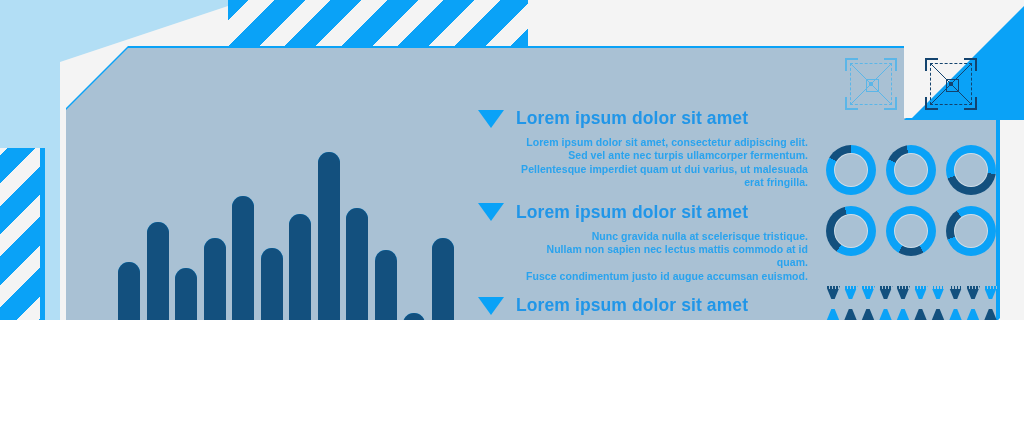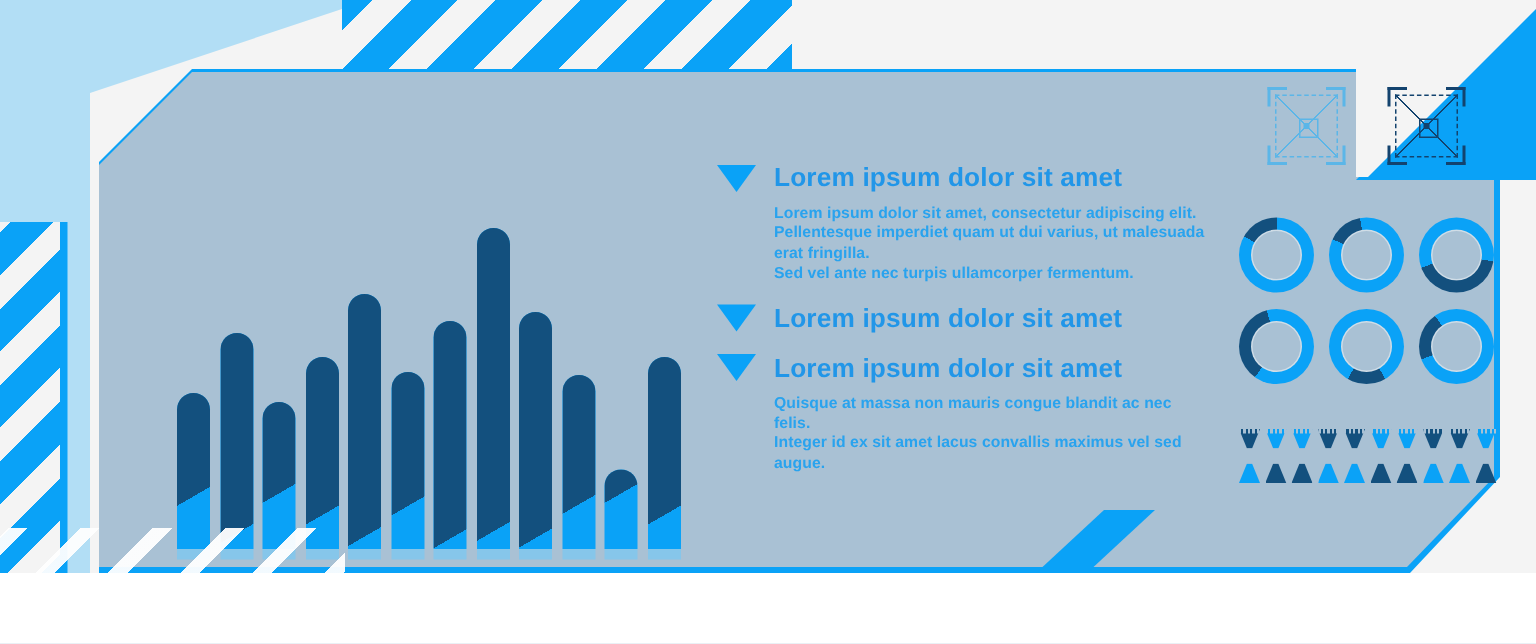--- a/index.html
+++ b/index.html
@@ -1,18 +1,18 @@
 <!DOCTYPE html>
 <html><head>
 <meta charset="utf-8">
 <style>
   html,body{margin:0;padding:0;background:#ffffff;}
   body{width:1024px;height:429px;overflow:hidden;font-family:"Liberation Sans",sans-serif;}
 
-  #stage{position:relative;width:1024px;height:382px;overflow:hidden;background:#701a75;}
+  #stage{position:relative;width:1024px;height:320px;overflow:hidden;background:#701a75;}
 
   
   .bg-lightblue{position:absolute;left:0;top:0;width:1024px;height:429px;background:#b2def5;}
   .bg-white-right{position:absolute;right:0;top:0;width:1024px;height:429px;background:#f4f4f4;}
 
   
   .stripes-top{
     position:absolute;left:228px;top:-2px;width:300px;height:62px;
     background:repeating-linear-gradient(-45deg,#0aa2f7 0 22px,#f4f4f4 22px 40px);
   }
@@ -94,21 +94,21 @@
   .base-seg{position:absolute;bottom:0;width:22px;height:7px;background:#86c6ea;}
 
   
   .txtcol{position:absolute;left:478px;top:108px;width:330px;}
   .block{margin-bottom:12px;}
   .head{display:flex;align-items:center;gap:12px;margin-bottom:7px;}
   .tri{width:0;height:0;border-left:13px solid transparent;border-right:13px solid transparent;
     border-top:18px solid #0aa2f7;flex:none;}
   .head h3{margin:0;font-size:17.5px;font-weight:600;color:#2196e8;letter-spacing:.1px;
     font-family:"Liberation Sans",sans-serif;}
-  .body{margin:0 0 0 38px;padding:0;list-style:none;}
+  .body{margin:0 0 0 38px;padding:0;list-style:none;text-align:right;}
   .body li{font-size:10.5px;color:#29a3ee;line-height:13.4px;font-weight:600;
     font-family:"Liberation Sans",sans-serif;letter-spacing:.05px;}
 
   
   .reticles{position:absolute;left:845px;top:58px;display:flex;gap:28px;}
   .ret{width:52px;height:52px;position:relative;}
   .ret .dash{position:absolute;left:5px;top:5px;right:5px;bottom:5px;
     border:1px dashed currentColor;}
   .ret .diag{position:absolute;left:5px;top:5px;right:5px;bottom:5px;}
   .ret .diag:before,.ret .diag:after{content:"";position:absolute;left:0;top:0;width:100%;height:100%;
@@ -214,29 +214,34 @@
     </div>
 
   <div class="txtcol">
       <div class="block">
         <div class="head">
           <span class="tri"></span>
           <h3>Lorem ipsum dolor sit amet</h3>
         </div>
         <ul class="body">
           <li>Lorem ipsum dolor sit amet, consectetur adipiscing elit.</li>
+          <li>Sed vel ante nec turpis ullamcorper fermentum.</li>
           <li>Pellentesque imperdiet quam ut dui varius, ut malesuada erat fringilla.</li>
-          <li>Sed vel ante nec turpis ullamcorper fermentum.</li>
         </ul>
       </div>
       <div class="block">
         <div class="head">
           <span class="tri"></span>
           <h3>Lorem ipsum dolor sit amet</h3>
         </div>
+        <ul class="body">
+          <li>Nunc gravida nulla at scelerisque tristique.</li>
+          <li>Nullam non sapien nec lectus mattis commodo at id quam.</li>
+          <li>Fusce condimentum justo id augue accumsan euismod.</li>
+        </ul>
       </div>
       <div class="block">
         <div class="head">
           <span class="tri"></span>
           <h3>Lorem ipsum dolor sit amet</h3>
         </div>
         <ul class="body">
           <li>Quisque at massa non mauris congue blandit ac nec felis.</li>
           <li>Integer id ex sit amet lacus convallis maximus vel sed augue.</li>
         </ul>

